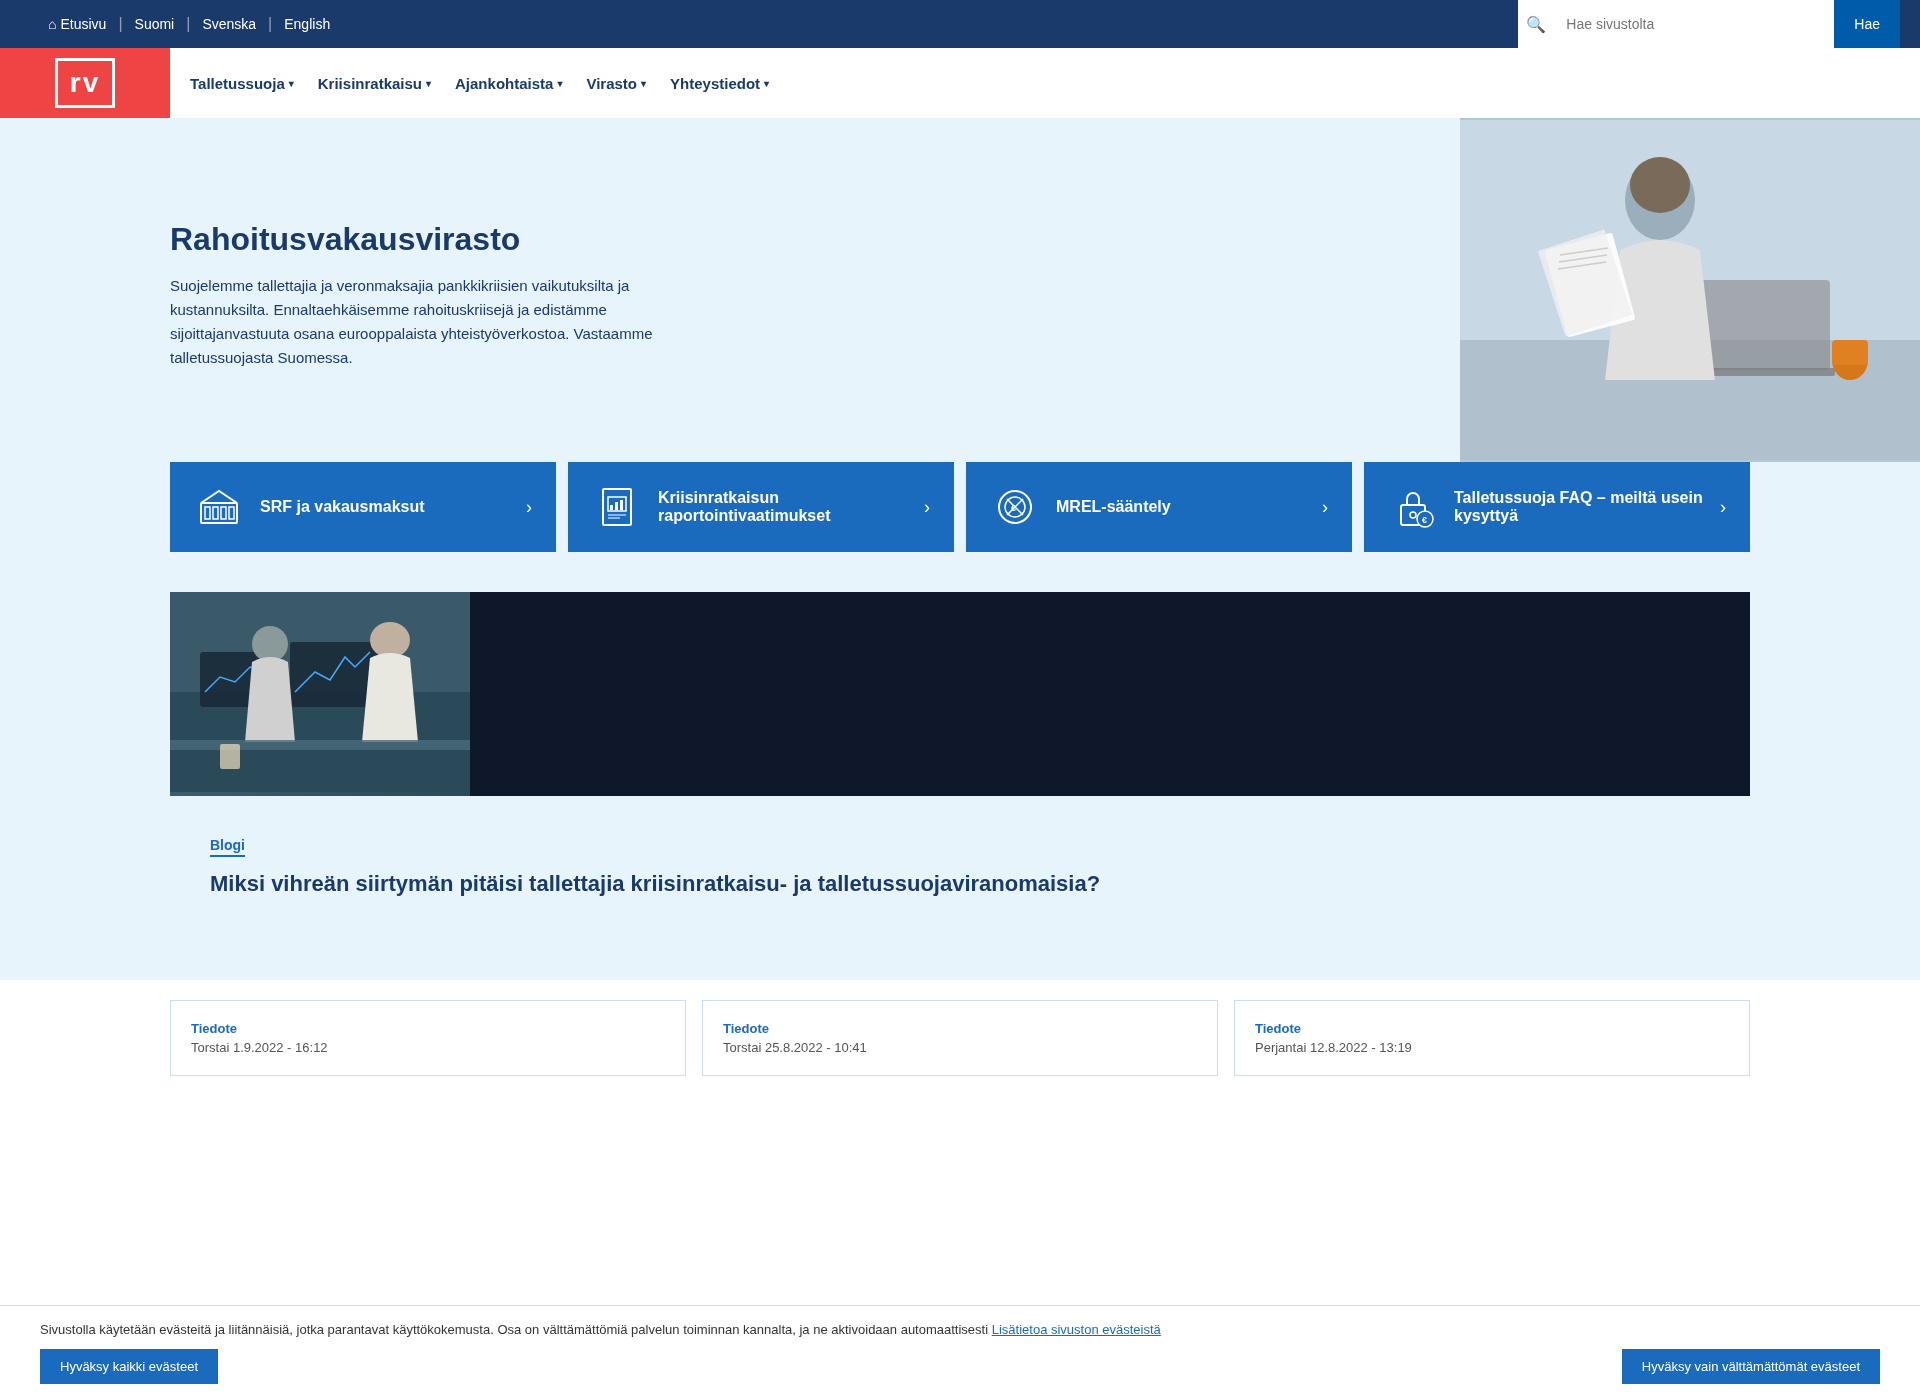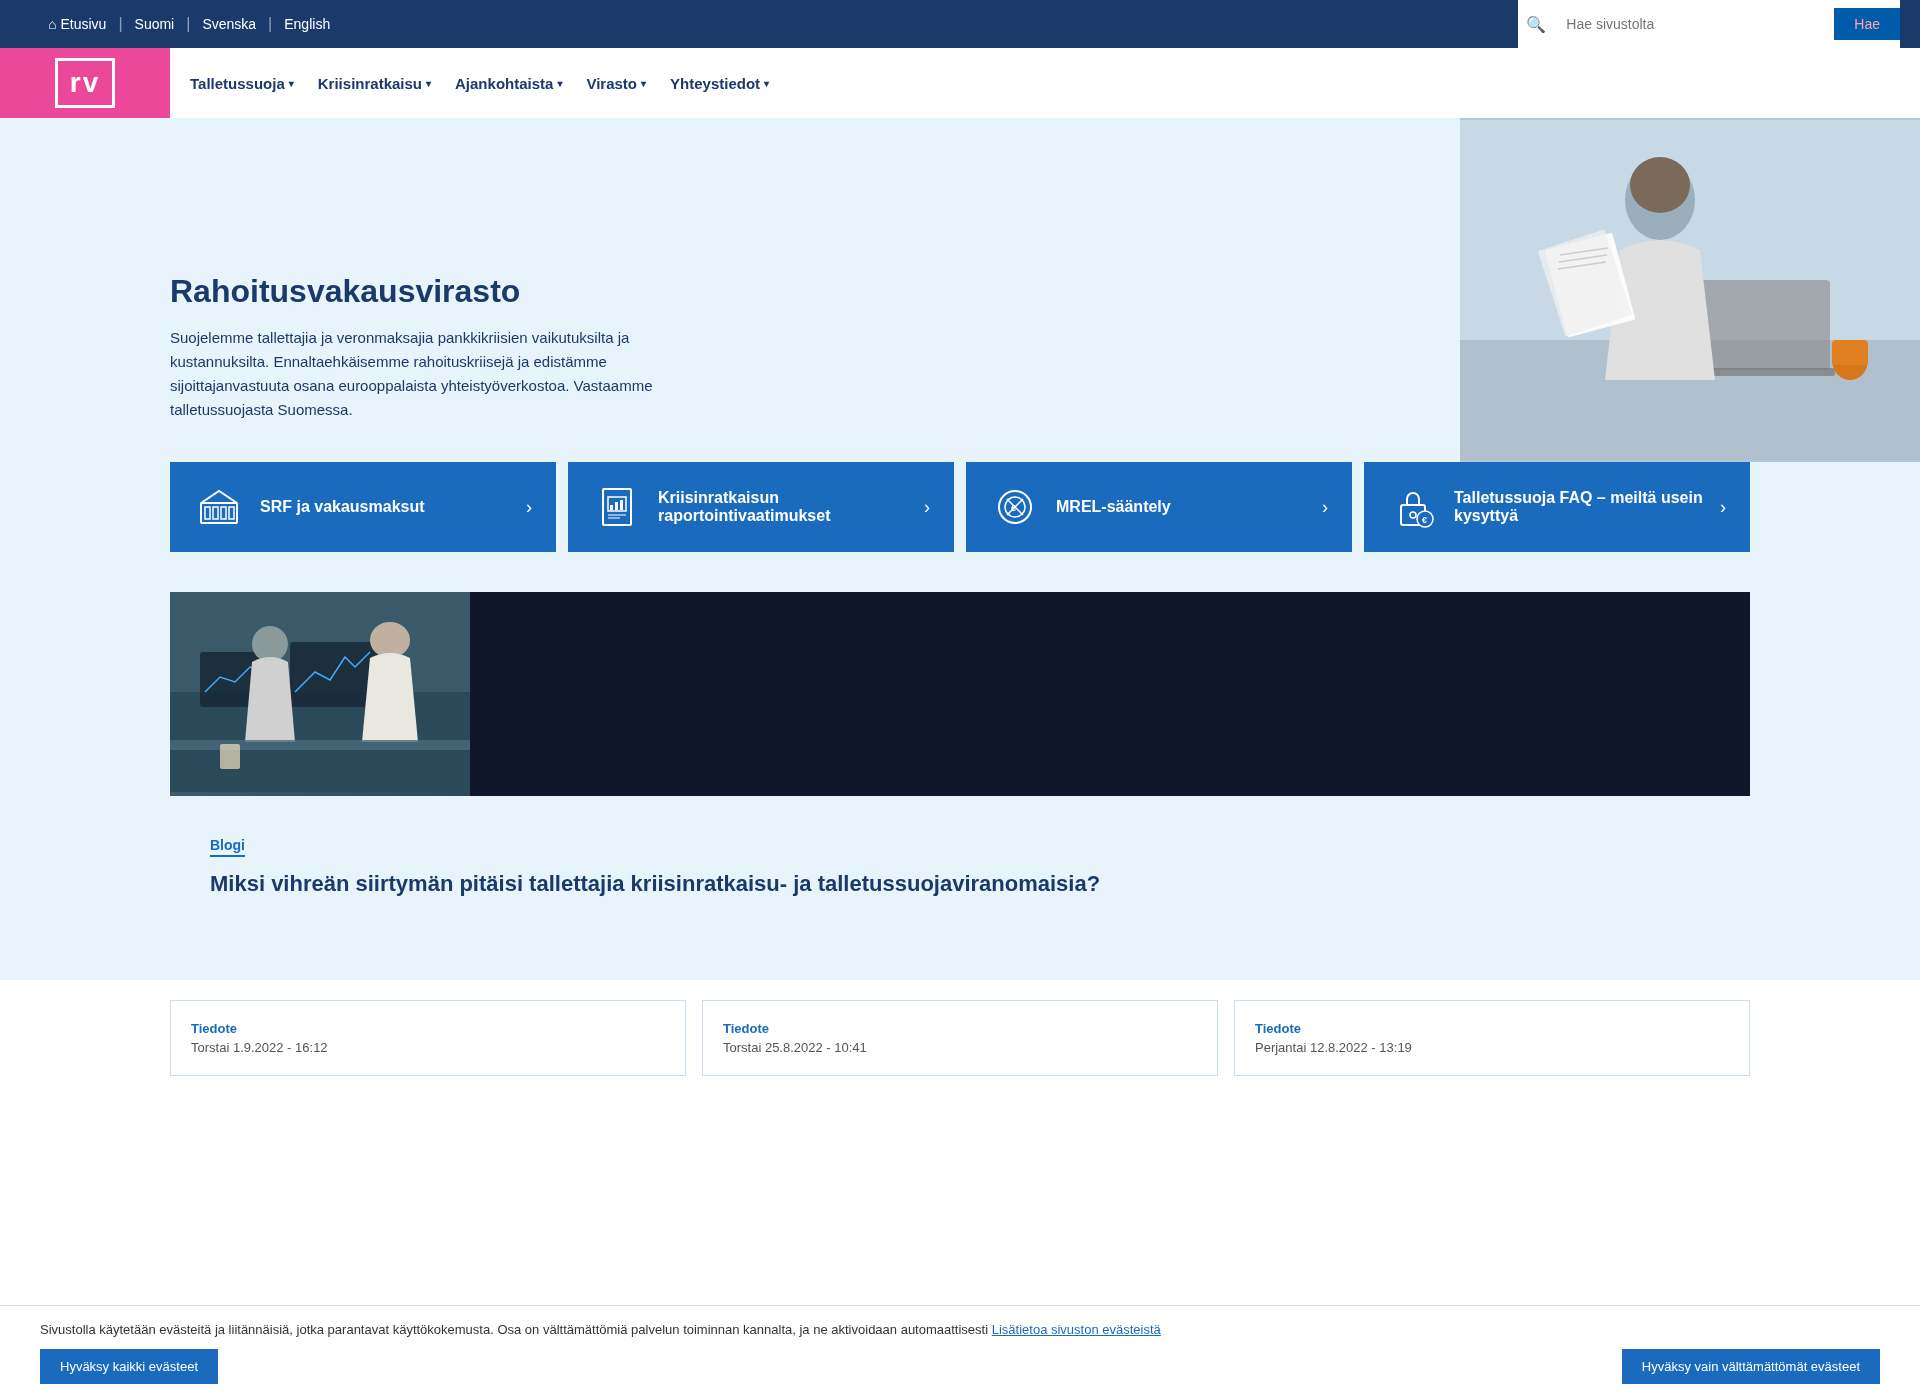--- a/index.html
+++ b/index.html
@@ -47,35 +47,35 @@
       border: none;
       outline: none;
       padding: 8px 12px;
       font-size: 14px;
       width: 280px;
       height: 48px;
       color: #333;
     }
     .search-btn {
       background: #005baa;
-      color: #fca5a5;
+      color: #ffffff;
       border: none;
-      height: 32px;
+      height: 48px;
       padding: 0 20px;
       font-size: 14px;
       cursor: pointer;
     }
 
     
     .header-wrapper {
       display: flex;
       background: #fff;
     }
     .header-logo-block {
-      background: #ec4899;
+      background: #ef4444;
       width: 170px;
       min-width: 170px;
       display: flex;
       align-items: center;
       justify-content: center;
       padding: 10px;
       text-align: right;
     }
     .header-logo-inner {
       border: 3px solid #fff;
@@ -115,21 +115,21 @@
     .hero {
       background: #e8f4fb;
       display: flex;
       min-height: 340px;
     }
     .hero-text {
       flex: 1;
       padding: 50px 40px 40px 170px;
       display: flex;
       flex-direction: column;
-      justify-content: flex-end;
+      justify-content: center;
     }
     .hero-title {
       font-size: 32px;
       font-weight: bold;
       color: #1a3a6b;
       margin-bottom: 16px;
     }
     .hero-desc {
       font-size: 15px;
       color: #1a3a6b;

